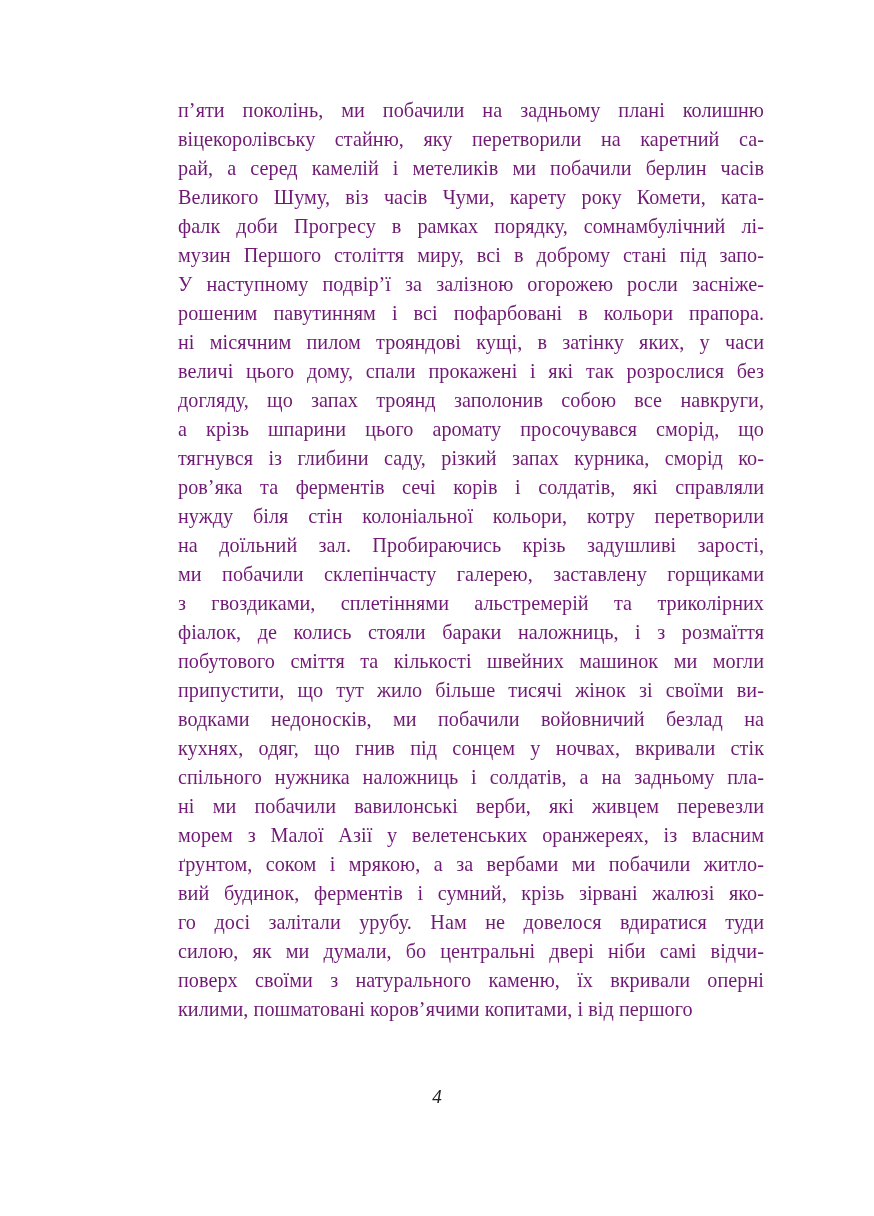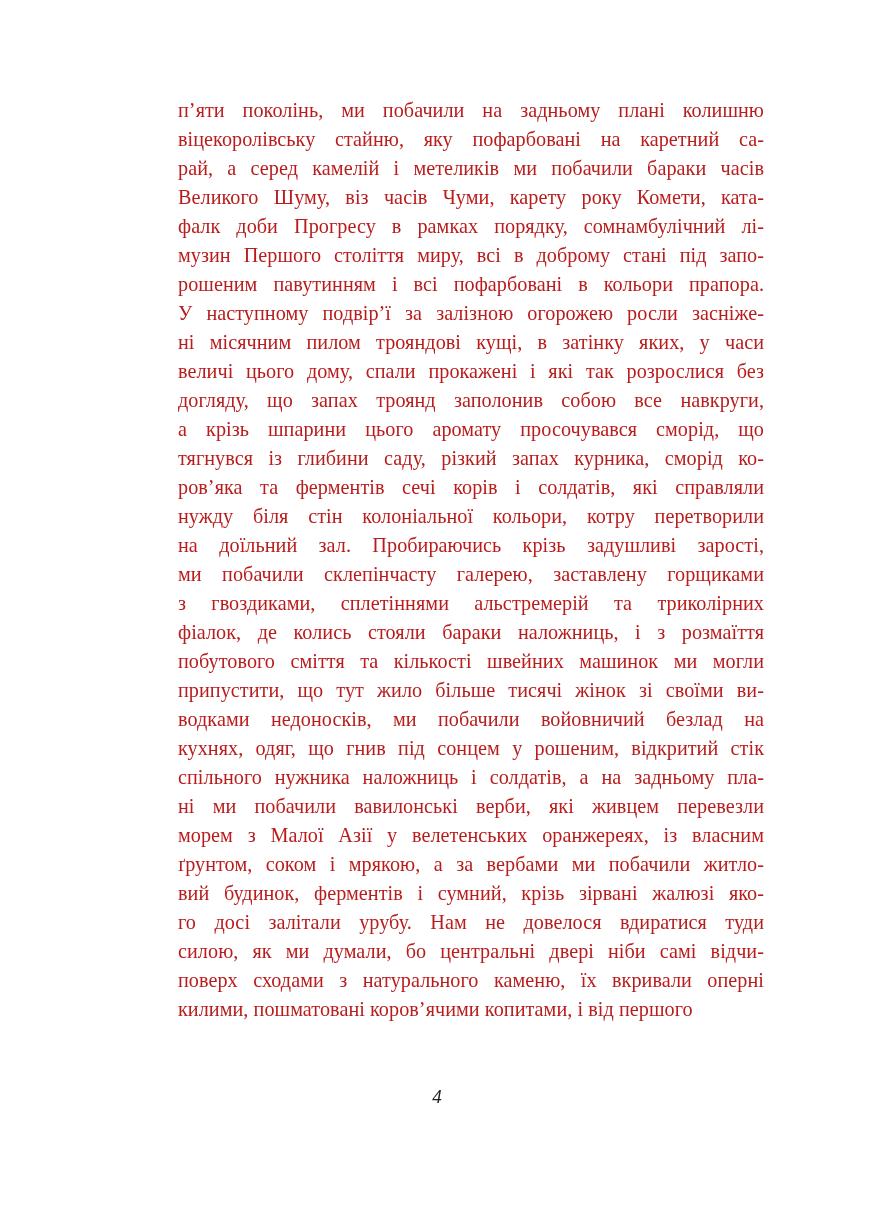--- a/index.html
+++ b/index.html
@@ -28,21 +28,21 @@
     position: absolute;
     left: 178px;
     top: 96px;
     width: 586px;
   }
 
   .para {
     margin: 0;
     font-size: 20.2px;
     line-height: 29px;
-    color: #b91c1c;
+    color: #701a75;
     text-align: left;
     letter-spacing: 0.05px;
   }
 
   
   .line {
     display: block;
     text-align: justify;
     text-align-last: justify;
     white-space: pre-wrap;
@@ -66,49 +66,49 @@
   }
 </style>
 </head>
 <body>
 
 <div class="page">
 
   <div class="text-block">
     <p class="para" id="body-paragraph">
         <span class="line">п’яти поколінь, ми побачили на задньому плані колишню</span>
-        <span class="line">віцекоролівську стайню, яку пофарбовані на каретний са-</span>
-        <span class="line">рай, а серед камелій і метеликів ми побачили бараки часів</span>
+        <span class="line">віцекоролівську стайню, яку перетворили на каретний са-</span>
+        <span class="line">рай, а серед камелій і метеликів ми побачили берлин часів</span>
         <span class="line">Великого Шуму, віз часів Чуми, карету року Комети, ката-</span>
         <span class="line">фалк доби Прогресу в рамках порядку, сомнамбулічний лі-</span>
         <span class="line">музин Першого століття миру, всі в доброму стані під запо-</span>
+        <span class="line">У наступному подвір’ї за залізною огорожею росли засніже-</span>
         <span class="line">рошеним павутинням і всі пофарбовані в кольори прапора.</span>
-        <span class="line">У наступному подвір’ї за залізною огорожею росли засніже-</span>
         <span class="line">ні місячним пилом трояндові кущі, в затінку яких, у часи</span>
         <span class="line">величі цього дому, спали прокажені і які так розрослися без</span>
         <span class="line">догляду, що запах троянд заполонив собою все навкруги,</span>
         <span class="line">а крізь шпарини цього аромату просочувався сморід, що</span>
         <span class="line">тягнувся із глибини саду, різкий запах курника, сморід ко-</span>
         <span class="line">ров’яка та ферментів сечі корів і солдатів, які справляли</span>
         <span class="line">нужду біля стін колоніальної кольори, котру перетворили</span>
         <span class="line">на доїльний зал. Пробираючись крізь задушливі зарості,</span>
         <span class="line">ми побачили склепінчасту галерею, заставлену горщиками</span>
         <span class="line">з гвоздиками, сплетіннями альстремерій та триколірних</span>
         <span class="line">фіалок, де колись стояли бараки наложниць, і з розмаїття</span>
         <span class="line">побутового сміття та кількості швейних машинок ми могли</span>
         <span class="line">припустити, що тут жило більше тисячі жінок зі своїми ви-</span>
         <span class="line">водками недоносків, ми побачили войовничий безлад на</span>
-        <span class="line">кухнях, одяг, що гнив під сонцем у рошеним, відкритий стік</span>
+        <span class="line">кухнях, одяг, що гнив під сонцем у ночвах, вкривали стік</span>
         <span class="line">спільного нужника наложниць і солдатів, а на задньому пла-</span>
         <span class="line">ні ми побачили вавилонські верби, які живцем перевезли</span>
         <span class="line">морем з Малої Азії у велетенських оранжереях, із власним</span>
         <span class="line">ґрунтом, соком і мрякою, а за вербами ми побачили житло-</span>
         <span class="line">вий будинок, ферментів і сумний, крізь зірвані жалюзі яко-</span>
         <span class="line">го досі залітали урубу. Нам не довелося вдиратися туди</span>
         <span class="line">силою, як ми думали, бо центральні двері ніби самі відчи-</span>
-        <span class="line">поверх сходами з натурального каменю, їх вкривали оперні</span>
+        <span class="line">поверх своїми з натурального каменю, їх вкривали оперні</span>
         <span class="line last">килими, пошматовані коров’ячими копитами, і від першого</span>
       </p>
   </div>
 
   <div class="folio">4</div>
 
 </div>
 
 </body></html>

